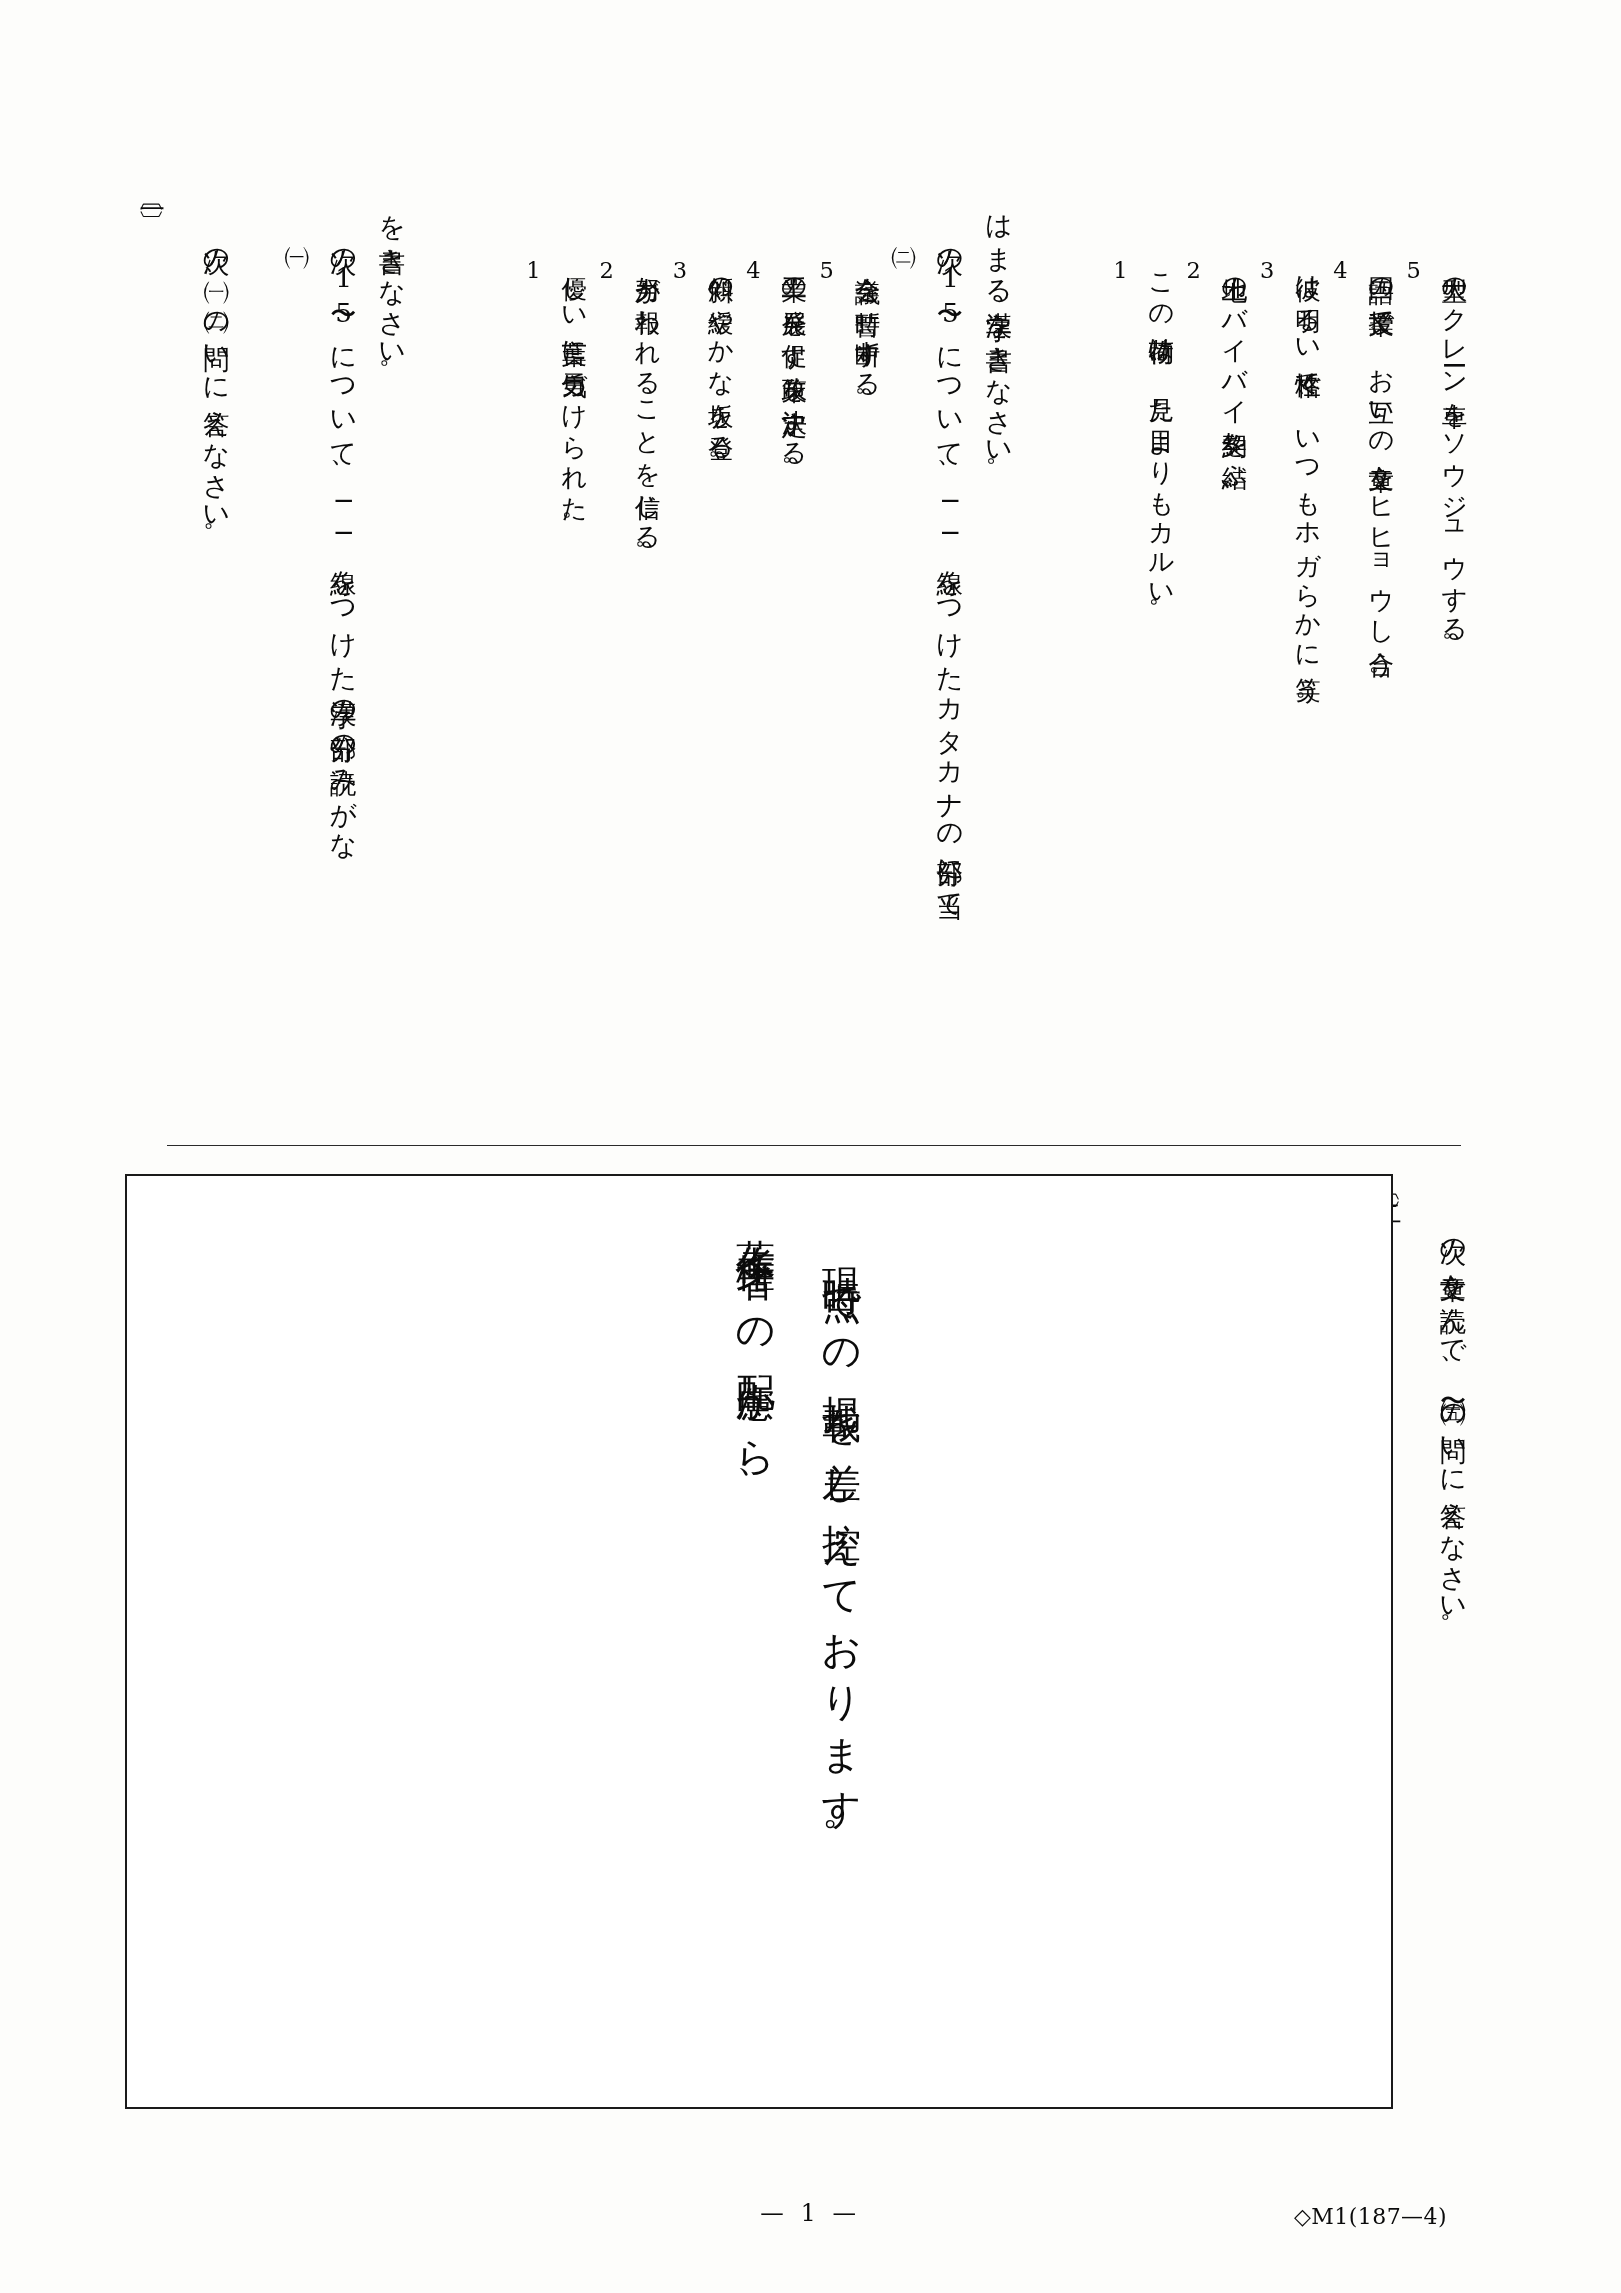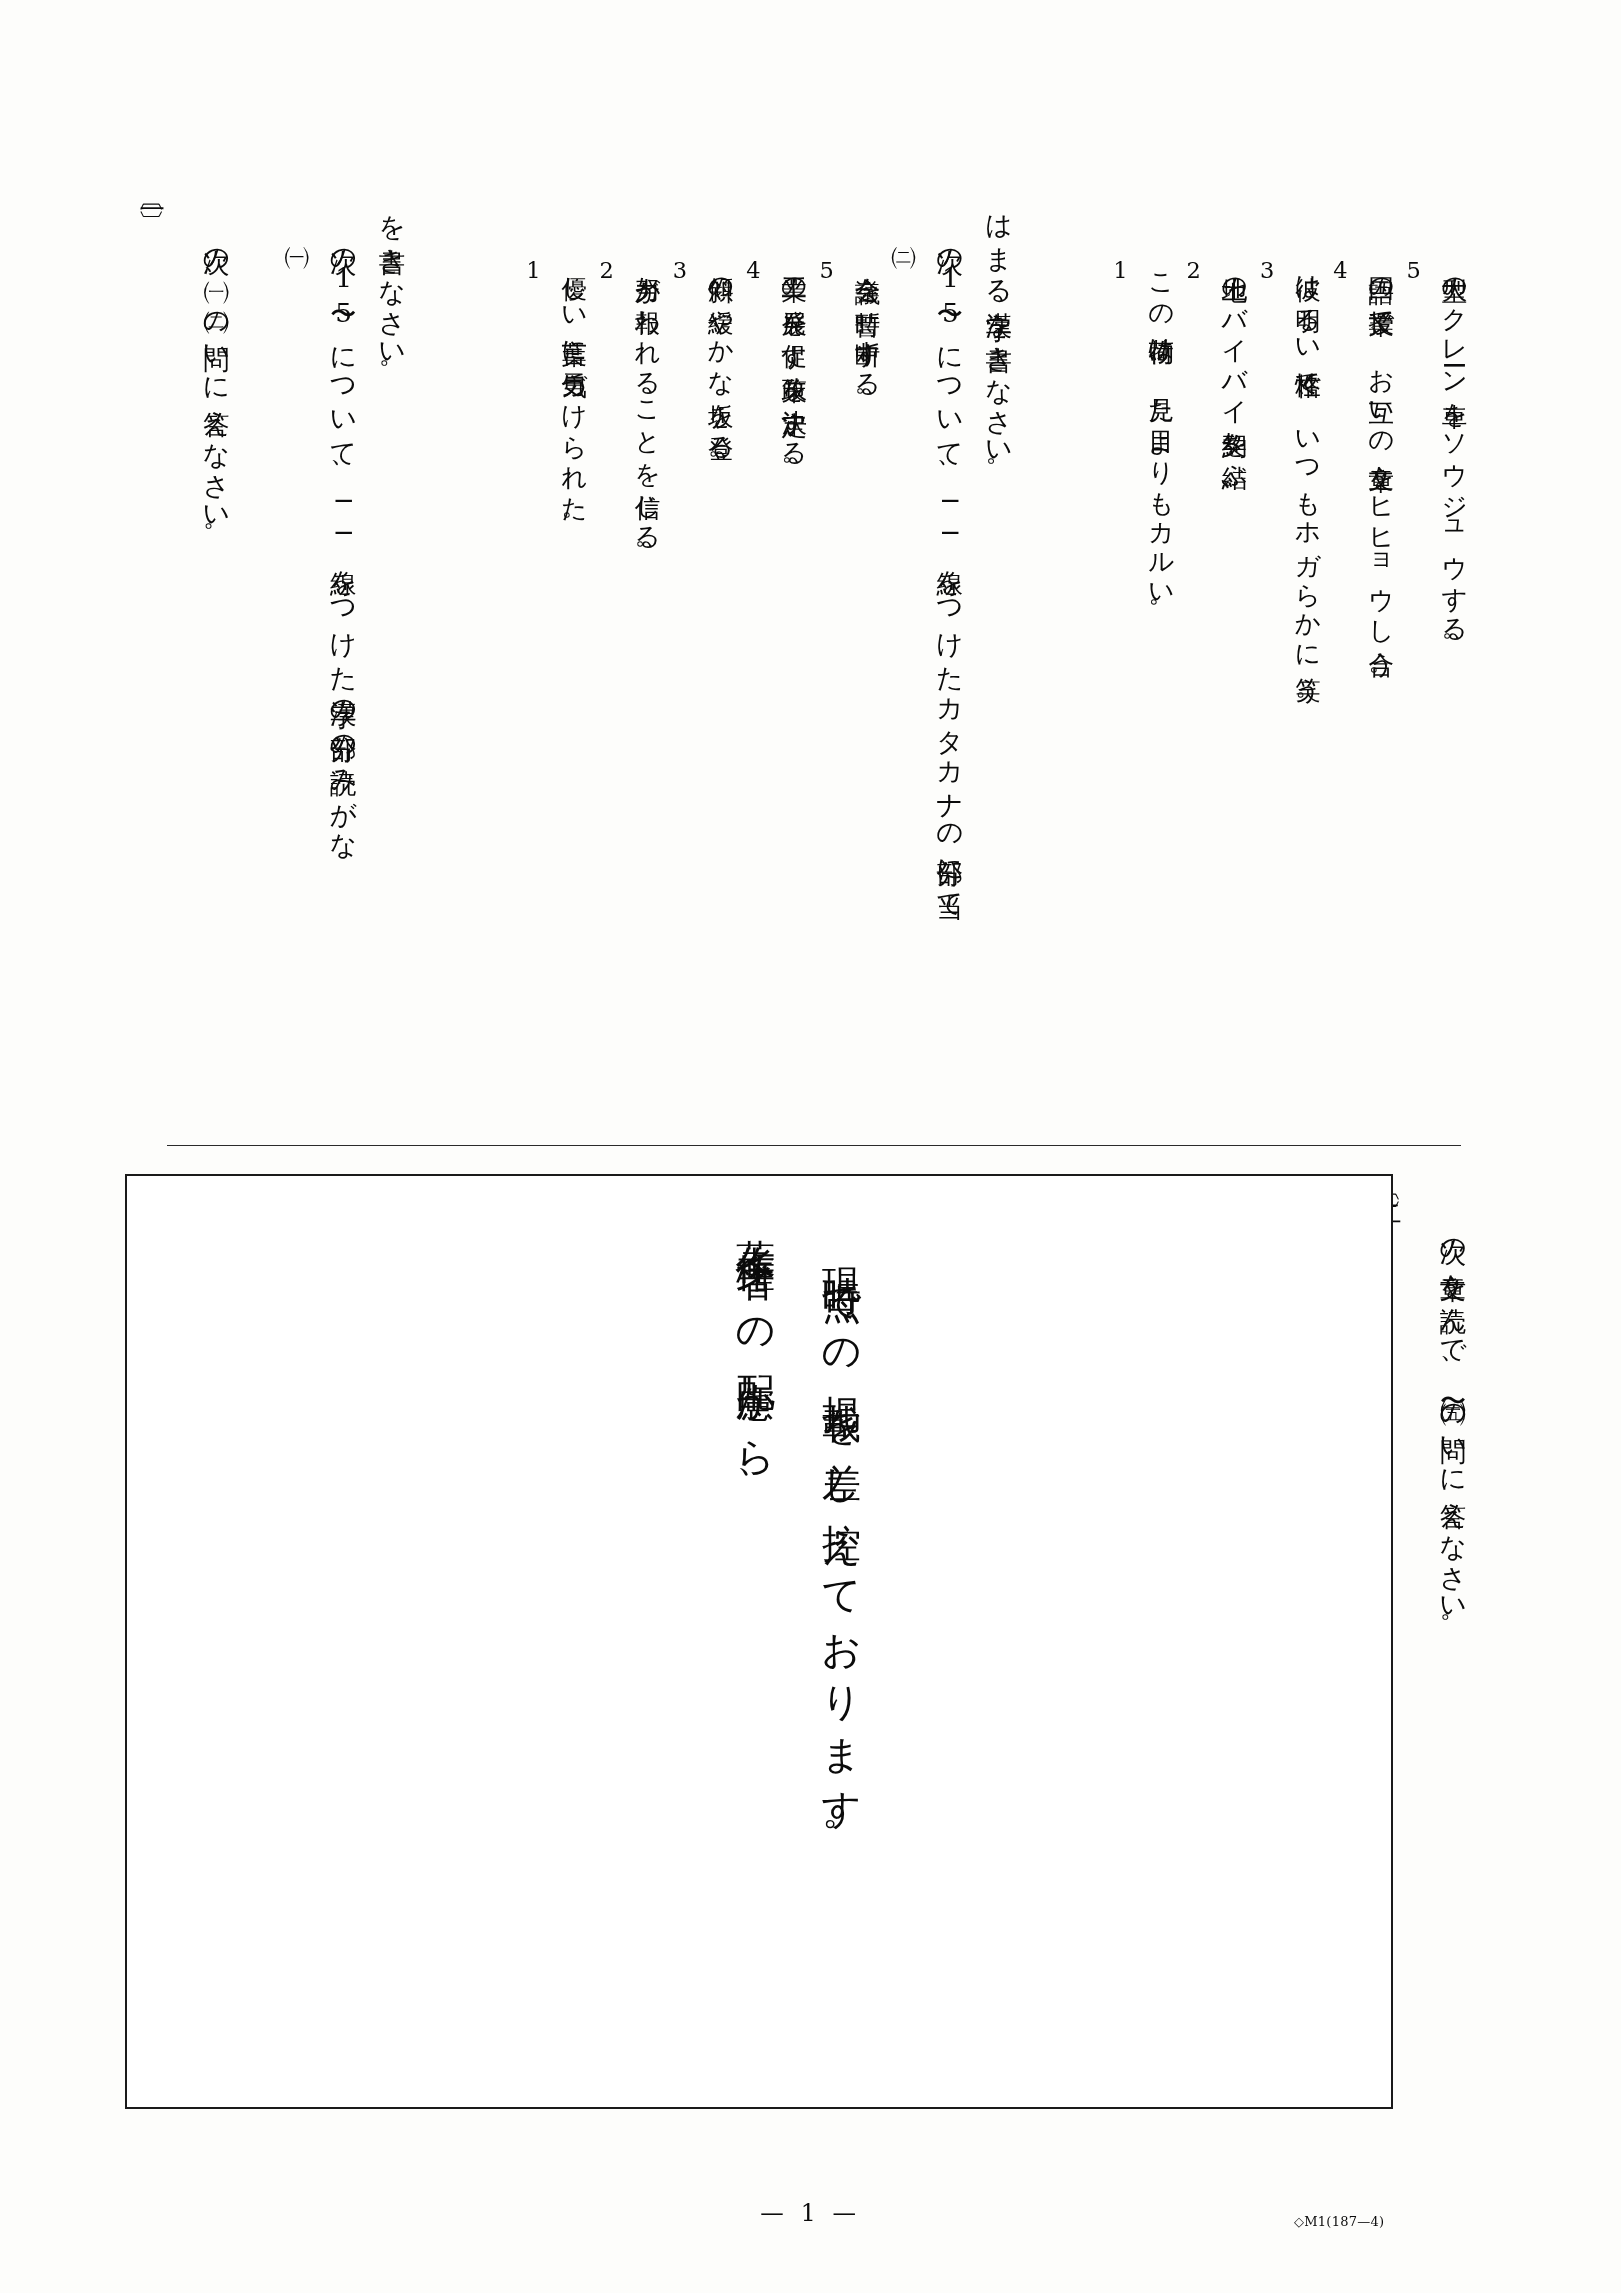--- a/index.html
+++ b/index.html
@@ -115,21 +115,21 @@
     bottom: 67px;
     width: 100%;
     text-align: center;
     font-size: 23.5px;
     letter-spacing: 0.2em;
   }
   .code {
     position: absolute;
     bottom: 65px;
     left: 1294px;
-    font-size: 13px;
+    font-size: 22px;
     letter-spacing: 0.02em;
     font-family: "DejaVu Serif", "Liberation Serif", serif;
   }
   .sp8 { width: 7.8px; }
   .sp14 { width: 13.7px; }
   .sp20 { width: 19.6px; }
   .sp26 { width: 25.5px; }
   .sp34 { width: 33px; }
   .sp44 { width: 43px; }
   .indent-1 { margin-top: 33px; }

